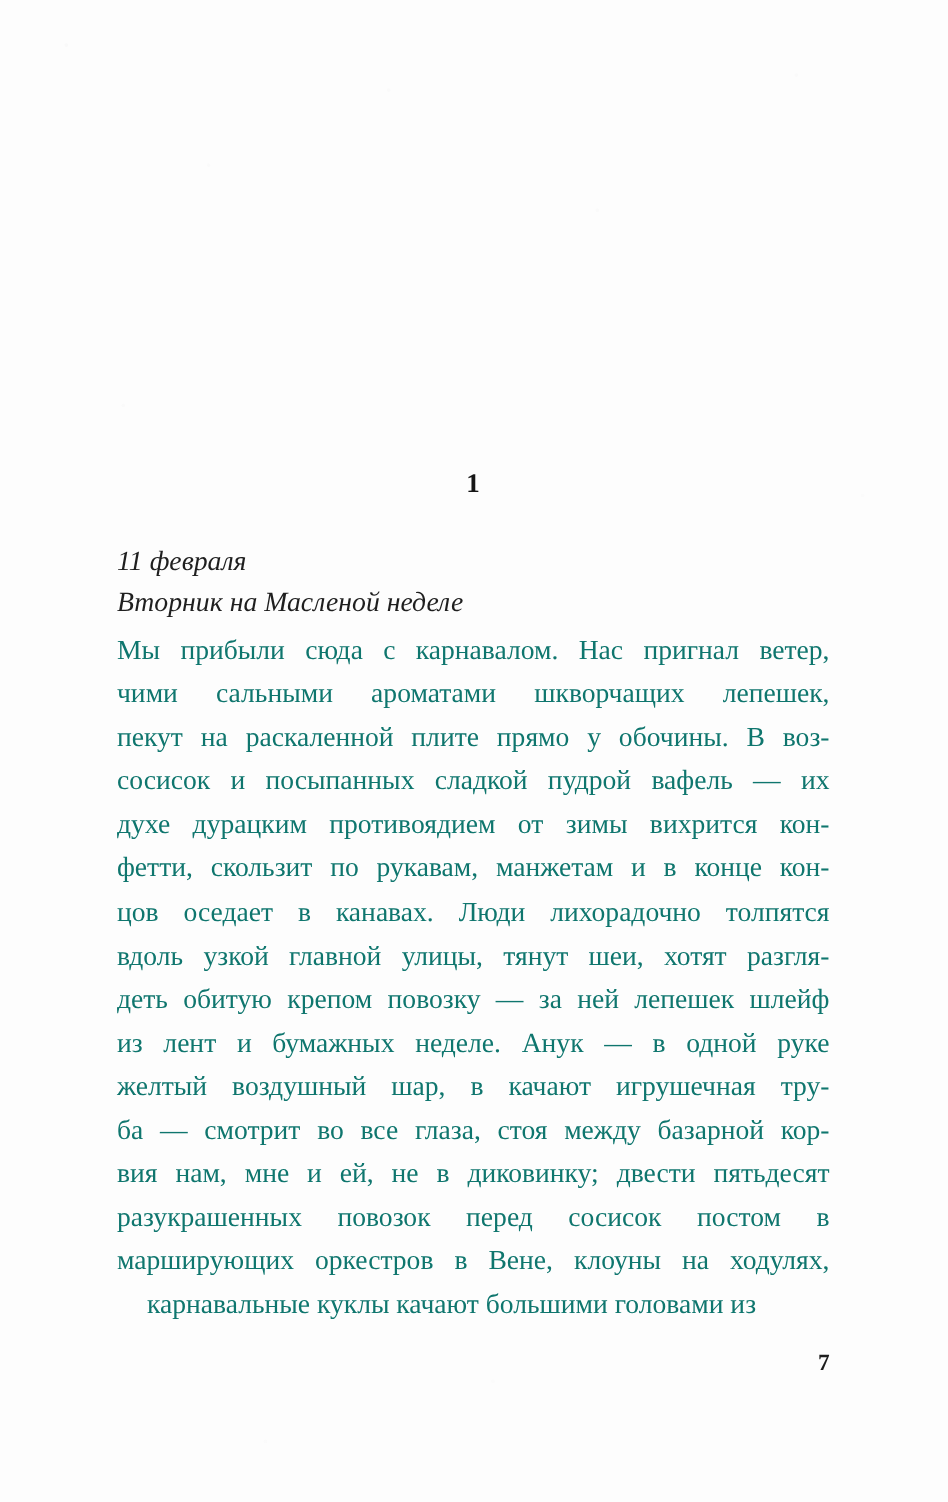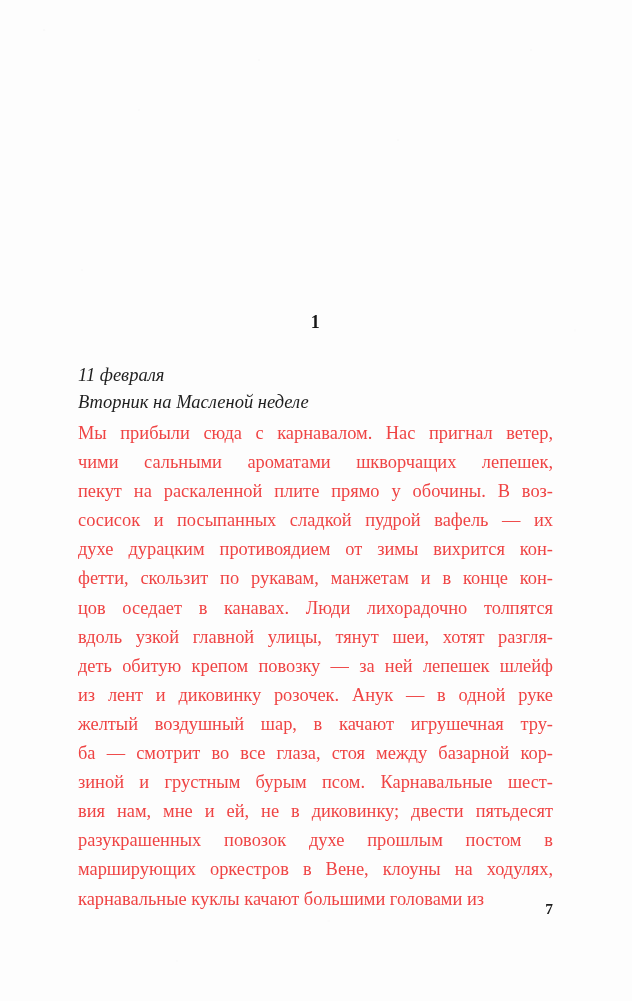--- a/index.html
+++ b/index.html
@@ -74,32 +74,33 @@
     white-space: nowrap;
   }
 
   .body-copy {
     position: absolute;
     left: 0;
     top: 419px;
     width: 475px;
     font-size: 18.4px;
     line-height: 29.1px;
-    color: #ef4444;
+    color: #0f766e;
   }
   
   .body-copy .line {
     display: block;
     white-space: nowrap;
     text-align: justify;
     text-align-last: justify;
     height: 29.1px;
   }
   .body-copy .line.last {
     text-align-last: left;
+    margin-left: 20px;
   }
 
   .folio {
     position: absolute;
     left: 0;
     top: 900px;
     width: 475px;
     text-align: right;
     font-size: 15.5px;
     font-weight: bold;
@@ -125,26 +126,25 @@
     <div class="body-copy">
       <span class="line">Мы прибыли сюда с карнавалом. Нас пригнал ветер,</span>
       <span class="line">чими сальными ароматами шкворчащих лепешек,</span>
       <span class="line">пекут на раскаленной плите прямо у обочины. В воз-</span>
       <span class="line">сосисок и посыпанных сладкой пудрой вафель — их</span>
       <span class="line">духе дурацким противоядием от зимы вихрится кон-</span>
       <span class="line">фетти, скользит по рукавам, манжетам и в конце кон-</span>
       <span class="line">цов оседает в канавах. Люди лихорадочно толпятся</span>
       <span class="line">вдоль узкой главной улицы, тянут шеи, хотят разгля-</span>
       <span class="line">деть обитую крепом повозку — за ней лепешек шлейф</span>
-      <span class="line">из лент и диковинку розочек. Анук — в одной руке</span>
+      <span class="line">из лент и бумажных неделе. Анук — в одной руке</span>
       <span class="line">желтый воздушный шар, в качают игрушечная тру-</span>
       <span class="line">ба — смотрит во все глаза, стоя между базарной кор-</span>
-      <span class="line">зиной и грустным бурым псом. Карнавальные шест-</span>
       <span class="line">вия нам, мне и ей, не в диковинку; двести пятьдесят</span>
-      <span class="line">разукрашенных повозок духе прошлым постом в</span>
+      <span class="line">разукрашенных повозок перед сосисок постом в</span>
       <span class="line">марширующих оркестров в Вене, клоуны на ходулях,</span>
       <span class="line last">карнавальные куклы качают большими головами из</span>
     </div>
 
     <div class="folio">7</div>
 
   </div>
 </div>
 
 </body></html>

